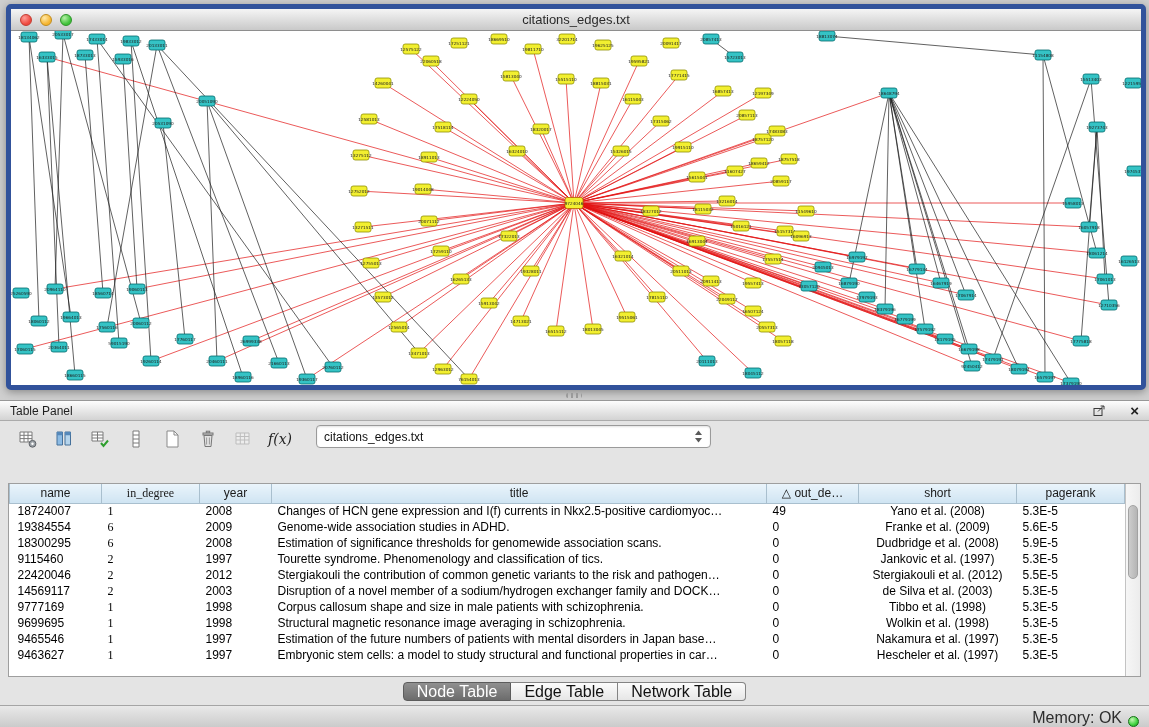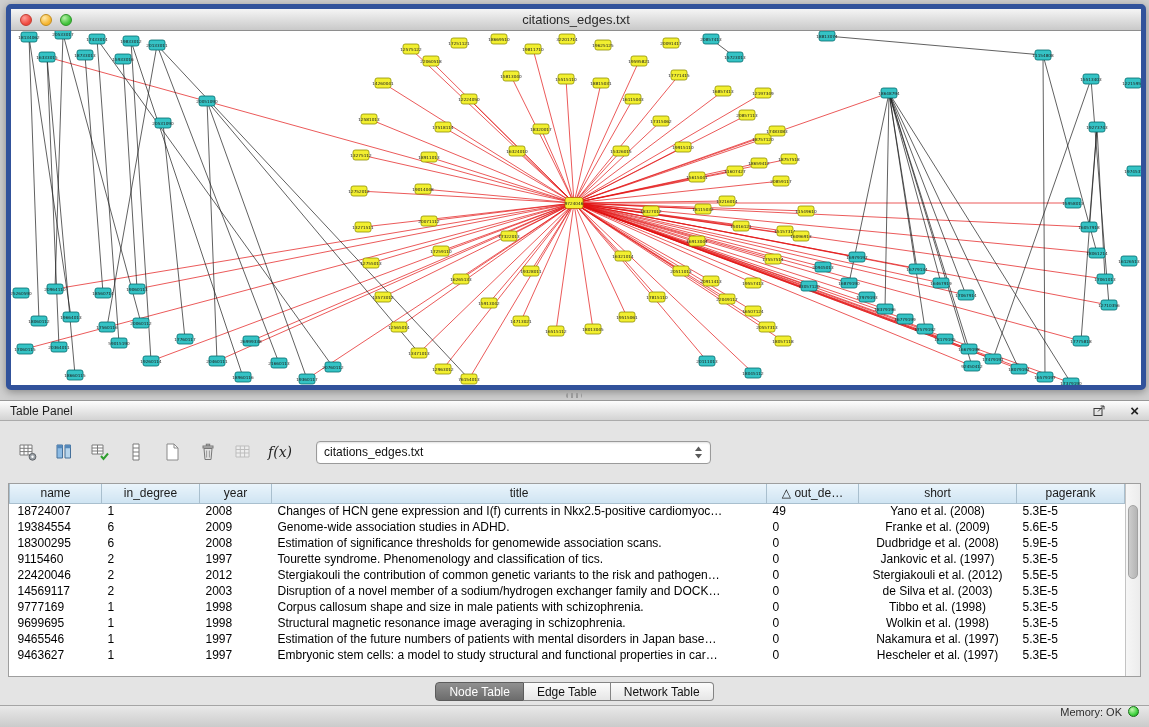--- a/index.html
+++ b/index.html
@@ -46,21 +46,21 @@
   }
   .panel-header {
     height:20px; background:linear-gradient(#fdfdfd,#d3d3d3);
     border-bottom:1px solid #ababab; display:flex; align-items:center;
     padding:0 10px; font-size:12px; color:#1f1f1f;gap:12px;
   }
   .panel-header .spacer { flex:1; }
   .ph-icon { display:flex; align-items:center; margin-right:12px; cursor:default; }
   .ph-close { font-size:15px; font-weight:bold; color:#222; line-height:14px; cursor:default; }
 
-  .toolbar { height:62px; display:flex; align-items:center; padding:16px 14px; gap:8px; }
+  .toolbar { height:62px; display:flex; padding:4px 14px; gap:8px; }
   .tool-btn {
     width:28px; height:28px; display:flex; align-items:center; justify-content:center;
     border-radius:4px;
   }
   .fx { font-family:"DejaVu Serif", serif; font-style:italic; font-size:14px; color:#222; }
   .combo {
     width:395px; height:23px; margin-left:14px; background:#fff;
     border:1px solid #9a9a9a; border-radius:4px;
     display:flex; align-items:center; padding:0 7px; font-size:12px; color:#111;
     box-shadow:inset 0 1px 2px rgba(0,0,0,.12);
@@ -77,51 +77,51 @@
     background:linear-gradient(#eaf4fb,#cfe4f2);
     border:1px solid #a9bfce; border-top:none;
     font-weight:normal; font-size:12px; color:#1a1a1a;
     height:19px; padding:0 4px; text-align:center;
     overflow:hidden; white-space:nowrap;
   }
   td {
     height:16px; padding:0 6px; white-space:nowrap; overflow:hidden; color:#000;
   }
   th:nth-child(1), td:nth-child(1) { width:92px;margin-top:28px; }
-  th:nth-child(2), td:nth-child(2) { width:98px; }
+  th:nth-child(2), td:nth-child(2) { width:98px;font-family:Liberation Serif, serif; }
   th:nth-child(3), td:nth-child(3) { width:72px; }
   th:nth-child(4), td:nth-child(4) { width:495px; }
   th:nth-child(5), td:nth-child(5) { width:92px; }
   th:nth-child(6), td:nth-child(6) { width:158px; }
   td:nth-child(6) { text-align:center; }
   td:nth-child(1) { padding-left:8px; }
 
   .vscroll {
     width:15px; border-left:1px solid #c3c3c3;
     background:linear-gradient(90deg,#f6f6f6,#ececec); position:relative;
   }
   .vthumb {
     position:absolute; left:2px; top:21px; width:10px; height:74px;
     background:linear-gradient(90deg,#cdcdcd,#b5b5b5); border:1px solid #a2a2a2; border-radius:6px;
   }
 
   .tabs-row { height:28px; display:flex; align-items:center; justify-content:center; }
   .seg {
-    padding:0 13px; height:19px; line-height:18px; font-size:12px; color:#111;
+    padding:0 13px; height:19px; line-height:18px; font-size:16px; color:#111;
     border:1px solid #848484; background:linear-gradient(#fcfcfc,#e6e6e6);
   }
   .seg + .seg { border-left:none; }
   .seg:first-child { border-radius:4px 0 0 4px; }
   .seg:last-child  { border-radius:0 4px 4px 0; }
   .seg.active { background:linear-gradient(#909090,#6c6c6c); color:#fff; border-color:#5c5c5c; }
 
   .status-bar {
     height:22px; background:linear-gradient(#e9e9e9,#cbcbcb); border-top:1px solid #a5a5a5;
-    display:flex; align-items:flex-start; justify-content:flex-end; gap:6px;
-    padding-right:10px; font-size:11px; color:#2d2d2d;
+    display:flex; align-items:flex-end; justify-content:flex-end; gap:6px;
+    padding-right:10px; font-size:16px; color:#2d2d2d;
   }
   .mem-dot {
     width:11px; height:11px; border-radius:50%;
     background:radial-gradient(circle at 35% 30%, #c4f7b2, #3fd23f 60%, #1d8f1d);
     border:1px solid #157015;
   }
 </style>
 </head>
 <body>
 

